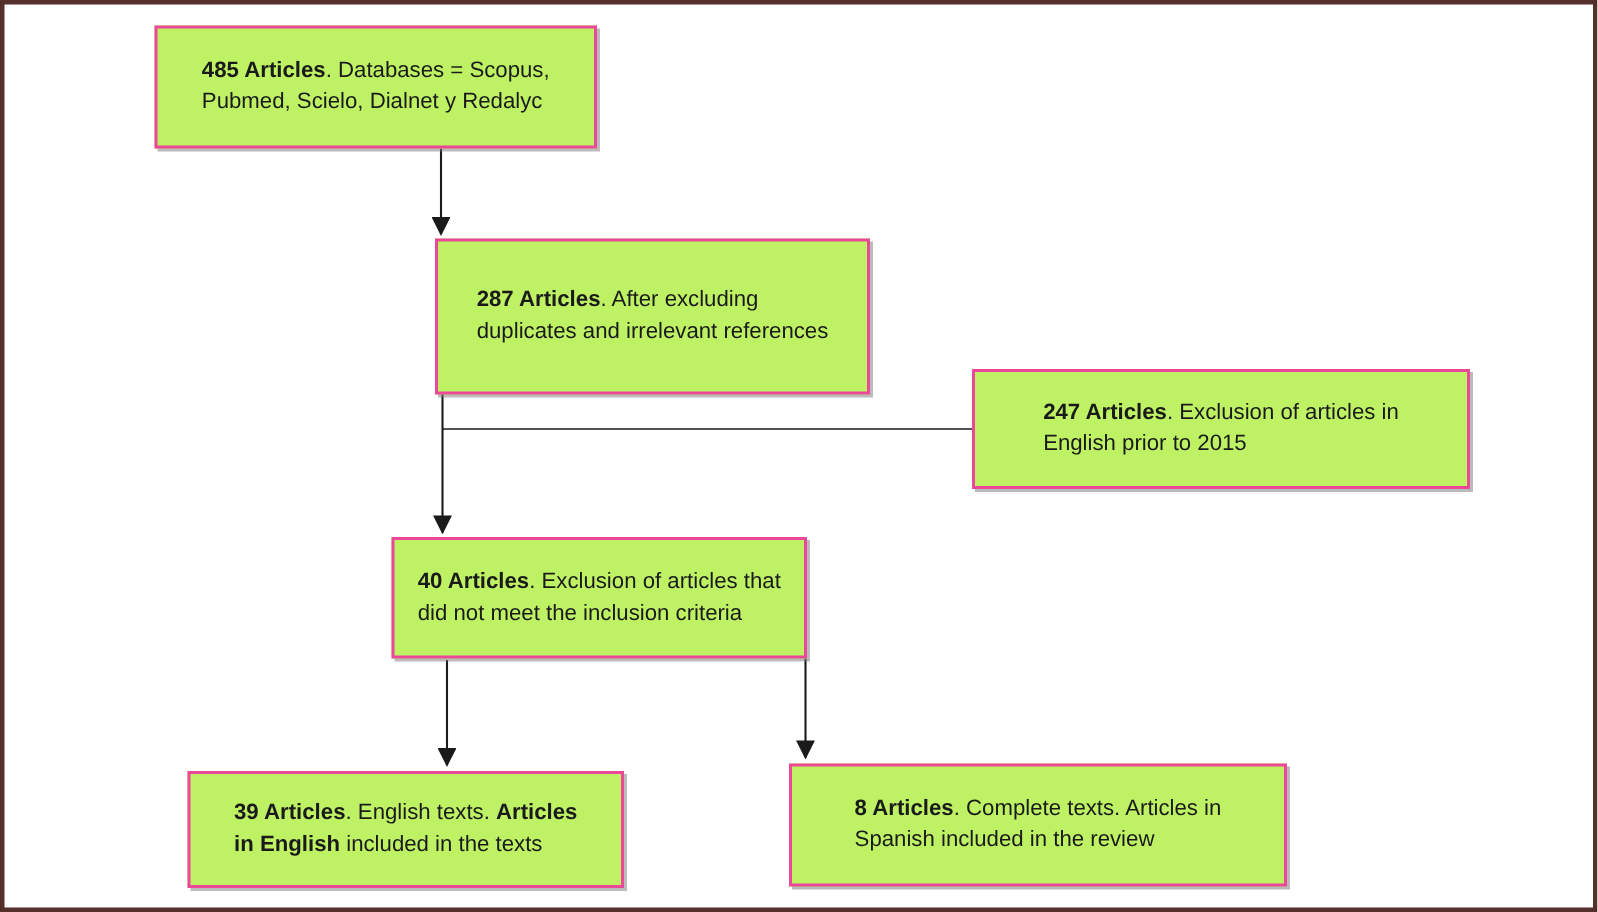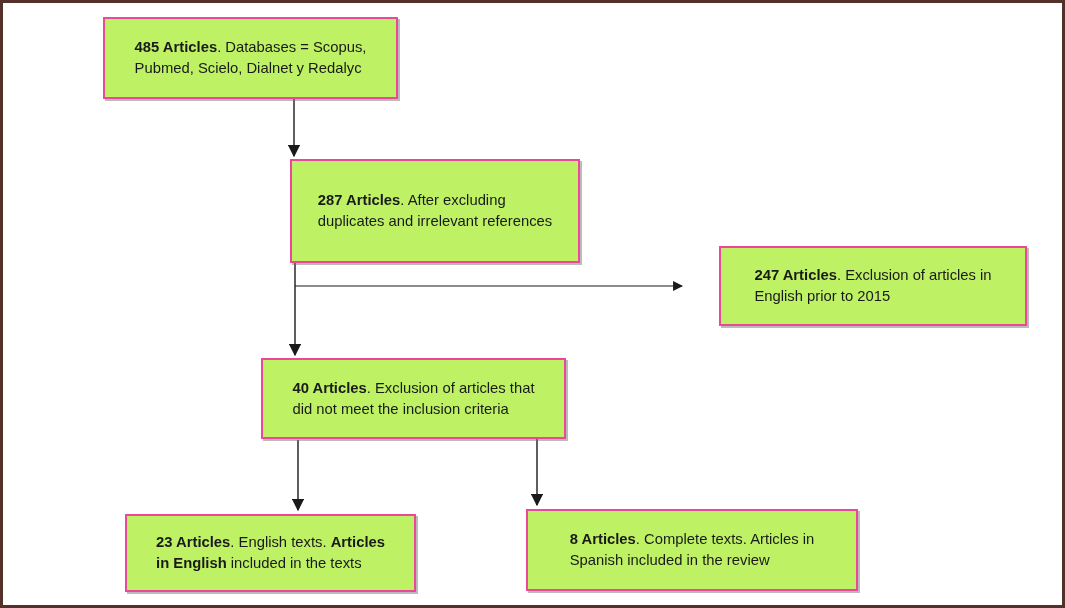--- a/index.html
+++ b/index.html
@@ -74,32 +74,32 @@
   <div class="fc-box" style="left:100px; top:14px; width:295px; height:82px;">
     <span class="box-text"><b>485 Articles</b><span>. Databases = Scopus,
 Pubmed, Scielo, Dialnet y Redalyc</span></span>
   </div>
 
   <div class="fc-box" style="left:255px; top:156px; width:290px; height:104px;margin-left:32px;">
     <span class="box-text"><b>287 Articles</b><span>. After excluding
 duplicates and irrelevant references</span></span>
   </div>
 
-  <div class="fc-box" style="left:716px; top:243px; width:308px; height:80px;">
+  <div class="fc-box" style="left:645px; top:243px; width:332px; height:80px;">
     <span class="box-text"><b>247 Articles</b><span>. Exclusion of articles in
 English prior to 2015</span></span>
   </div>
 
-  <div class="fc-box" style="left:258px; top:355px; width:305px; height:81px;">
+  <div class="fc-box" style="left:258px; top:355px; width:277px; height:81px;">
     <span class="box-text"><b>40 Articles</b><span>. Exclusion of articles that
 did not meet the inclusion criteria</span></span>
   </div>
 
   <div class="fc-box" style="left:122px; top:511px; width:291px; height:78px;">
-    <span class="box-text"><b>23 Articles</b><span>. English texts. </span><b>Articles
+    <span class="box-text"><b>39 Articles</b><span>. English texts. </span><b>Articles
 in English</b><span> included in the texts</span></span>
   </div>
 
   <div class="fc-box" style="left:523px; top:506px; width:332px; height:82px;">
     <span class="box-text"><b>8 Articles</b><span>. Complete texts. Articles in
 Spanish included in the review</span></span>
   </div>
 
 </div>
 

